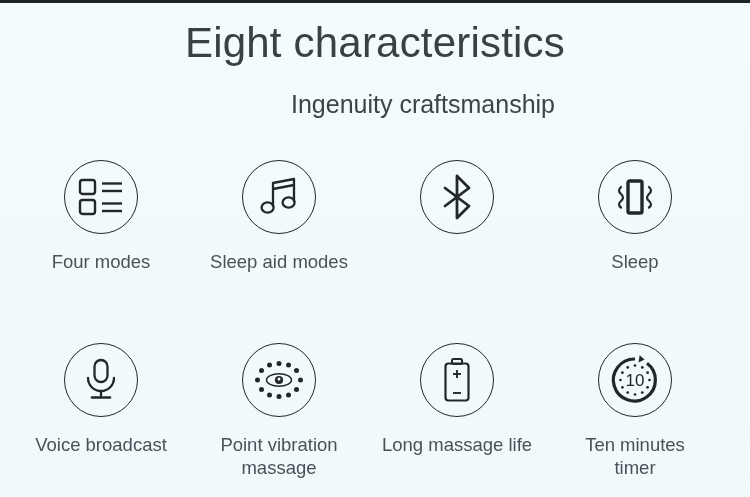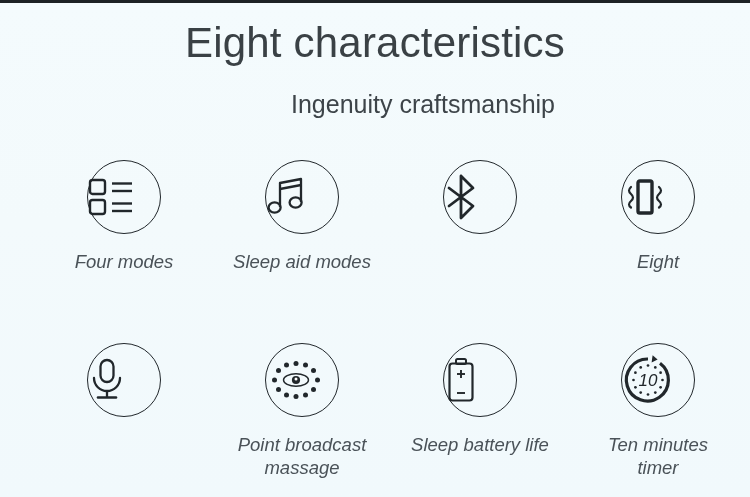--- a/index.html
+++ b/index.html
@@ -46,23 +46,22 @@
     width: 750px;
     text-align: center;
     font-size: 25px;
     font-weight: 400;
     color: #3d4449;
     padding-left: 48px;
   }
   .grid {
     position: absolute;
     top: 160px;
-    left: 40px;
+    left: 17px;
     width: 702px;
-    font-style: italic;
   }
   .row {
     display: flex;
     flex-direction: row;
     justify-content: space-between;
     align-items: flex-start;
   }
   .row.row-2 {
     margin-top: 69px;
   }
@@ -72,21 +71,21 @@
     flex-direction: column;
     align-items: center;
   }
   .icon-circle {
     width: 72px;
     height: 72px;
     border: 1.6px solid #21272b;
     border-radius: 50%;
     display: flex;
     align-items: center;
-    justify-content: flex-start;
+    justify-content: center;
     background: transparent;
   }
   .feature-label {
     margin-top: 16px;
     font-size: 18.5px;
     color: #4a5258;
     text-align: center;
     line-height: 1.28;
     font-weight: 400;
     white-space: pre-line;
@@ -150,38 +149,39 @@
       <div class="feature">
         <div class="icon-circle">
           <span>
             <svg width="46" height="42" viewBox="0 0 46 42">
               <rect x="16" y="5" width="14" height="32" rx="1.8" ry="1.8" fill="none" stroke="#21272b" stroke-width="3.4"></rect>
               <path d="M9 11 q-4 3.5 0 7 q4 3.5 0 7 q-4 3.5 0 6.5" fill="none" stroke="#21272b" stroke-width="2.2" stroke-linecap="round"></path>
               <path d="M37 11 q4 3.5 0 7 q-4 3.5 0 7 q4 3.5 0 6.5" fill="none" stroke="#21272b" stroke-width="2.2" stroke-linecap="round"></path>
             </svg>
           </span>
         </div>
-        <div class="feature-label">Eight</div>
+        <div class="feature-label">Sleep</div>
       </div>
 
     </div>
 
     <div class="row row-2">
 
       <div class="feature">
         <div class="icon-circle">
           <span>
             <svg width="38" height="44" viewBox="0 0 38 44">
               <rect x="12.5" y="2" width="13" height="22" rx="6.5" ry="6.5" fill="none" stroke="#21272b" stroke-width="2.3"></rect>
               <path d="M6 20 a13 13 0 0 0 26 0" fill="none" stroke="#21272b" stroke-width="2.3" stroke-linecap="round"></path>
               <line x1="19" y1="33" x2="19" y2="39" stroke="#21272b" stroke-width="2.3"></line>
               <line x1="10" y1="39.5" x2="28" y2="39.5" stroke="#21272b" stroke-width="2.6" stroke-linecap="round"></line>
             </svg>
           </span>
         </div>
+        <div class="feature-label">Voice broadcast</div>
       </div>
 
       <div class="feature">
         <div class="icon-circle">
           <span>
             <svg width="60" height="48" viewBox="0 0 60 48">
               <ellipse cx="30" cy="24" rx="12.5" ry="6.2" fill="none" stroke="#21272b" stroke-width="1.4"></ellipse>
               <circle cx="30" cy="24" r="4.1" fill="#21272b"></circle>
               <circle cx="30" cy="23" r="1.5" fill="#ffffff"></circle>
               <g fill="#21272b">
@@ -194,37 +194,37 @@
                 <circle cx="30" cy="40.5" r="2.5"></circle>
                 <circle cx="20.5" cy="39" r="2.5"></circle>
                 <circle cx="12.5" cy="33.5" r="2.5"></circle>
                 <circle cx="8.5" cy="24" r="2.5"></circle>
                 <circle cx="12.5" cy="14.5" r="2.5"></circle>
                 <circle cx="20.5" cy="9" r="2.5"></circle>
               </g>
             </svg>
           </span>
         </div>
-        <div class="feature-label">Point broadcast
+        <div class="feature-label">Point vibration
 massage</div>
       </div>
 
       <div class="feature">
         <div class="icon-circle">
           <span>
             <svg width="34" height="46" viewBox="0 0 34 46">
               <rect x="12" y="2" width="10" height="5" rx="1.5" ry="1.5" fill="none" stroke="#21272b" stroke-width="2"></rect>
               <rect x="5.5" y="6.5" width="23" height="37" rx="3" ry="3" fill="none" stroke="#21272b" stroke-width="2.2"></rect>
               <line x1="17" y1="13" x2="17" y2="21" stroke="#21272b" stroke-width="1.9"></line>
               <line x1="13" y1="17" x2="21" y2="17" stroke="#21272b" stroke-width="1.9"></line>
               <line x1="13" y1="36" x2="21" y2="36" stroke="#21272b" stroke-width="1.9"></line>
             </svg>
           </span>
         </div>
-        <div class="feature-label">Sleep battery life</div>
+        <div class="feature-label">Long massage life</div>
       </div>
 
       <div class="feature">
         <div class="icon-circle">
           <span>
             <svg width="52" height="52" viewBox="0 0 52 52">
               <path d="M26 5 A21 21 0 1 0 38 9.2" fill="none" stroke="#21272b" stroke-width="3.2" stroke-linecap="butt"></path>
               <path d="M30.6 1.2 L35.6 5.6 L29.6 8.6 Z" fill="#21272b"></path>
               <g fill="#21272b">
                 <circle cx="26" cy="11.5" r="1.35"></circle>

